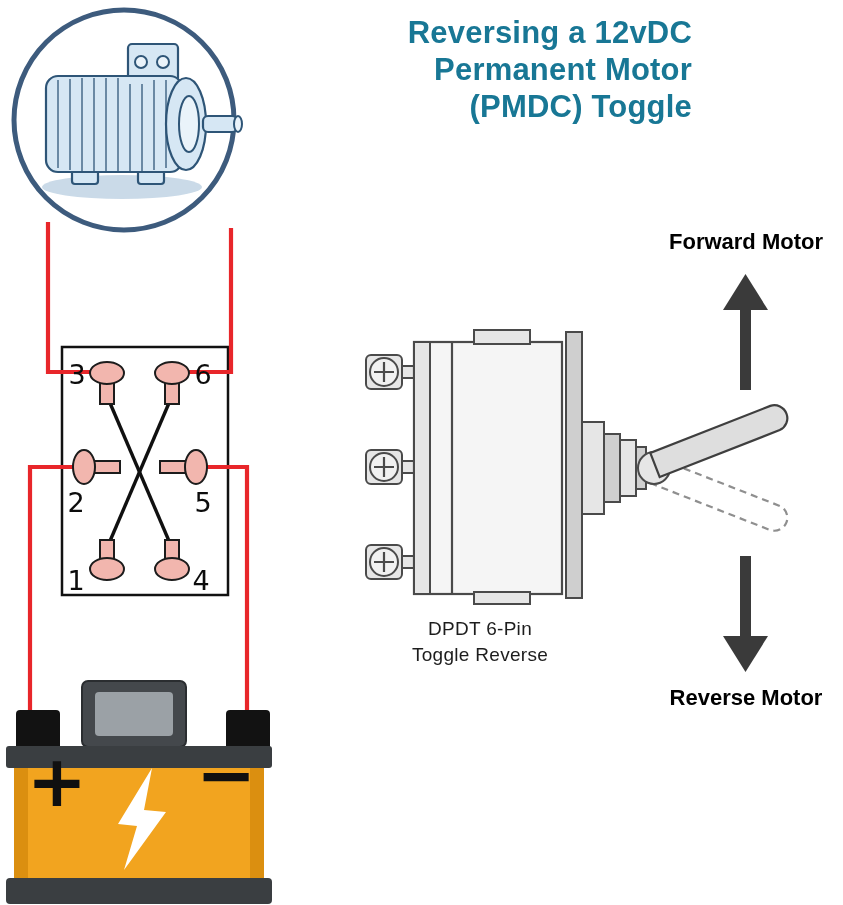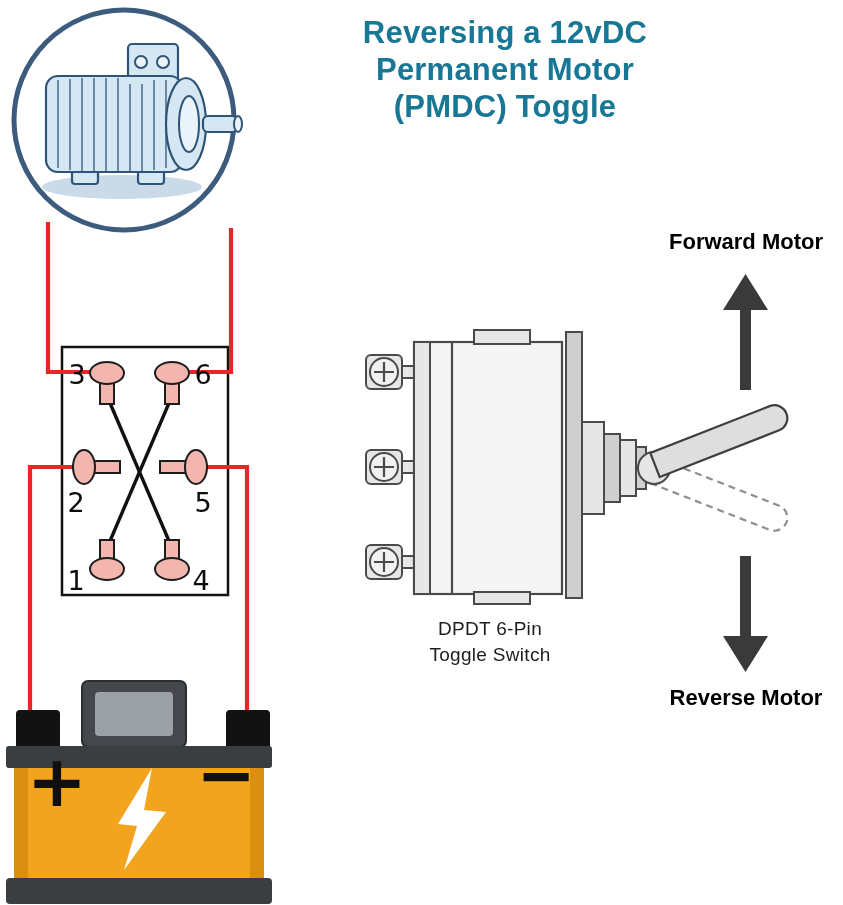--- a/index.html
+++ b/index.html
@@ -1,25 +1,25 @@
 <!DOCTYPE html>
 <html style="--title_color: #187795; --wire_color: #E8262A; --badge_ring: #3D5B7D; --motor_fill: #D6E7F4; --motor_stroke: #2E5577; --screw_fill: #F2B6AE; --battery_body: #F2A41F; --battery_dark: #3A3E41; --arrow_color: #3A3A3A; --switch_gray: #4A4A4A;"><head>
 <meta charset="utf-8">
 <style>
   body{margin:0;background:#fff}
   .stage{position:relative;width:843px;height:905px;background:#fff;overflow:hidden;
          font-family:"Liberation Sans","DejaVu Sans",sans-serif}
   .stage svg{position:absolute;left:0;top:0}
 
-  .title{position:absolute;left:305px;top:14px;width:400px;text-align:center;
+  .title{position:absolute;left:292px;top:14px;width:400px;text-align:right;
          font-size:31px;font-weight:700;line-height:1.2;color:var(--title_color,#187795);letter-spacing:.2px}
   .dir-label{position:absolute;width:212px;left:640px;text-align:center;font-size:22px;font-weight:700;color:#000}
   #forward-label{top:229px}
   #reverse-label{top:685px}
-  .switch-label{position:absolute;left:385px;top:616px;width:210px;text-align:center;
+  .switch-label{position:absolute;left:375px;top:616px;width:210px;text-align:center;
                 font-size:19px;font-weight:500;color:#1d1d1d;line-height:1.35;letter-spacing:.3px}
 
   .badge-circle{fill:#fff;stroke:var(--badge_ring,#3D5B7D);stroke-width:5}
   .motor-part{fill:var(--motor_fill,#D6E7F4);stroke:var(--motor_stroke,#2E5577);stroke-width:2.2}
   .motor-part2{fill:#eaf3fa;stroke:var(--motor_stroke,#2E5577);stroke-width:2}
   .motor-fins{stroke:var(--motor_stroke,#2E5577);stroke-width:1.5;fill:none;opacity:.85}
   .motor-shadow{fill:#AEC6DC;opacity:.65}
 
   .tbox{fill:#fff;stroke:#111;stroke-width:2.5}
   .wire{fill:none;stroke:var(--wire_color,#E8262A);stroke-width:4.2}
@@ -175,15 +175,15 @@
     <div>Reversing a 12vDC</div>
     <div>Permanent Motor</div>
     <div>(PMDC) Toggle</div>
   </div>
 
   <div class="dir-label" id="forward-label">Forward Motor</div>
   <div class="dir-label" id="reverse-label">Reverse Motor</div>
 
   <div class="switch-label">
     <div>DPDT 6-Pin</div>
-    <div>Toggle Switch</div>
+    <div>Toggle Reverse</div>
   </div>
 </div>
 
 </body></html>

